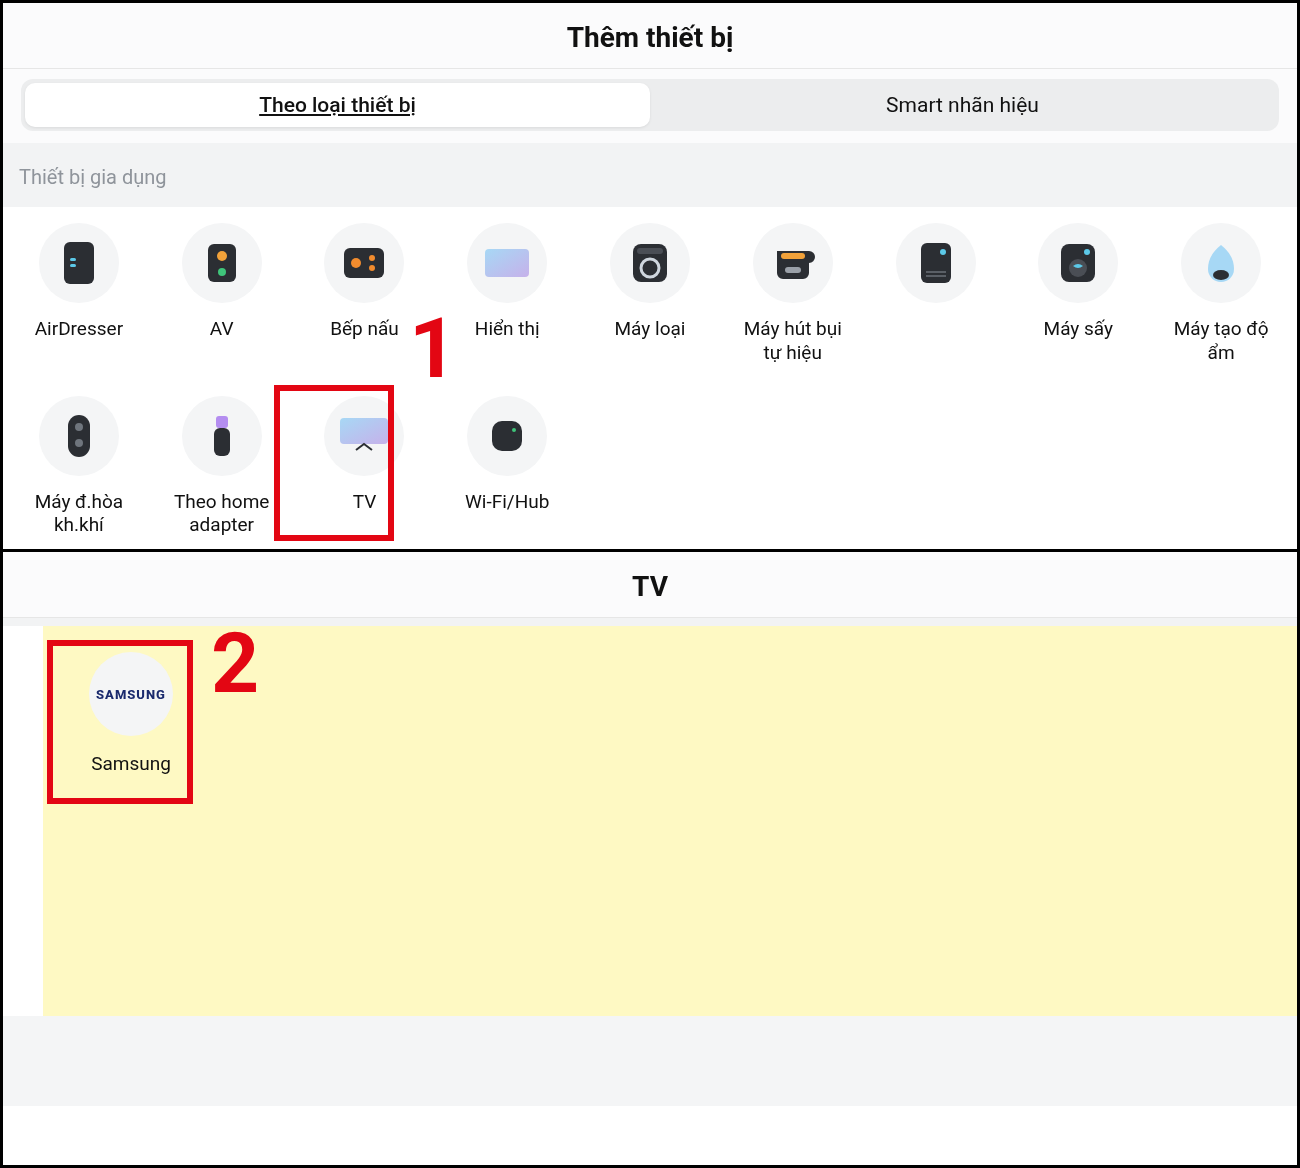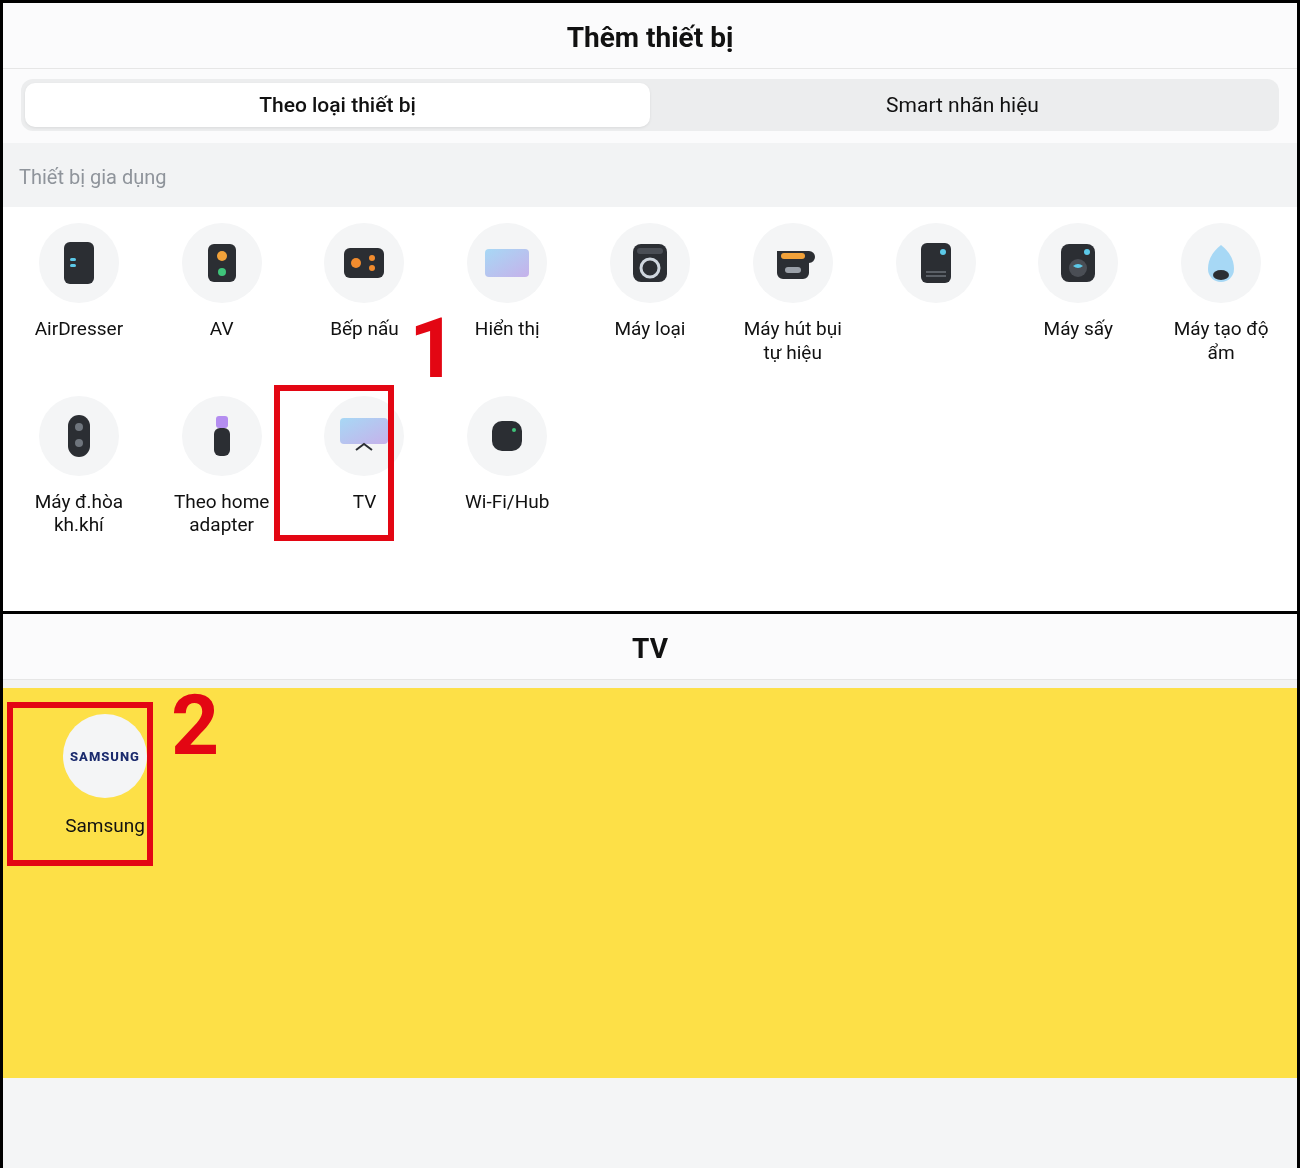--- a/index.html
+++ b/index.html
@@ -10,21 +10,21 @@
     height: 1168px;
     overflow: hidden;
   }
   .outer {
     border: 3px solid #000;
     width: 100%;
     height: 100%;
     position: relative;
   }
   .panel-top {
-    height: 611px;
+    height: 549px;
     border-bottom: 3px solid #000;
     display: flex;
     flex-direction: column;
     background: #fff;
   }
   .panel-bottom {
     height: calc(100% - 608px);
     display: flex;
     flex-direction: column;
     background: #fff;
@@ -58,20 +58,21 @@
     justify-content: center;
     font-size: 21px;
     color: #111;
     border-radius: 10px;
     cursor: pointer;
   }
   .seg-item.active {
     background: #fff;
     box-shadow: 0 1px 3px rgba(0,0,0,0.08);
     font-weight: 500;
+    text-decoration: underline;
   }
   .section-label-row {
     background: #f2f3f4;
     padding: 22px 18px 18px 16px;
   }
   .section-label {
     color: #8f949b;
     font-size: 20px;
   }
   .grid-area {
@@ -118,24 +119,25 @@
   }
   .step-num {
     position: absolute;
     font-size: 84px;
     font-weight: 700;
     color: #e30613;
     pointer-events: none;
     line-height: 1;
   }
   .brand-area {
-    background: #fde047;
+    background: #fef9c3;
     flex: 1;
-    padding: 26px 37px;
+    padding: 26px 23px;
     position: relative;
+    margin-left: 40px;
   }
   .brand-item {
     display: flex;
     flex-direction: column;
     align-items: center;
     width: 130px;
     cursor: pointer;
   }
   .brand-circle {
     width: 84px;

